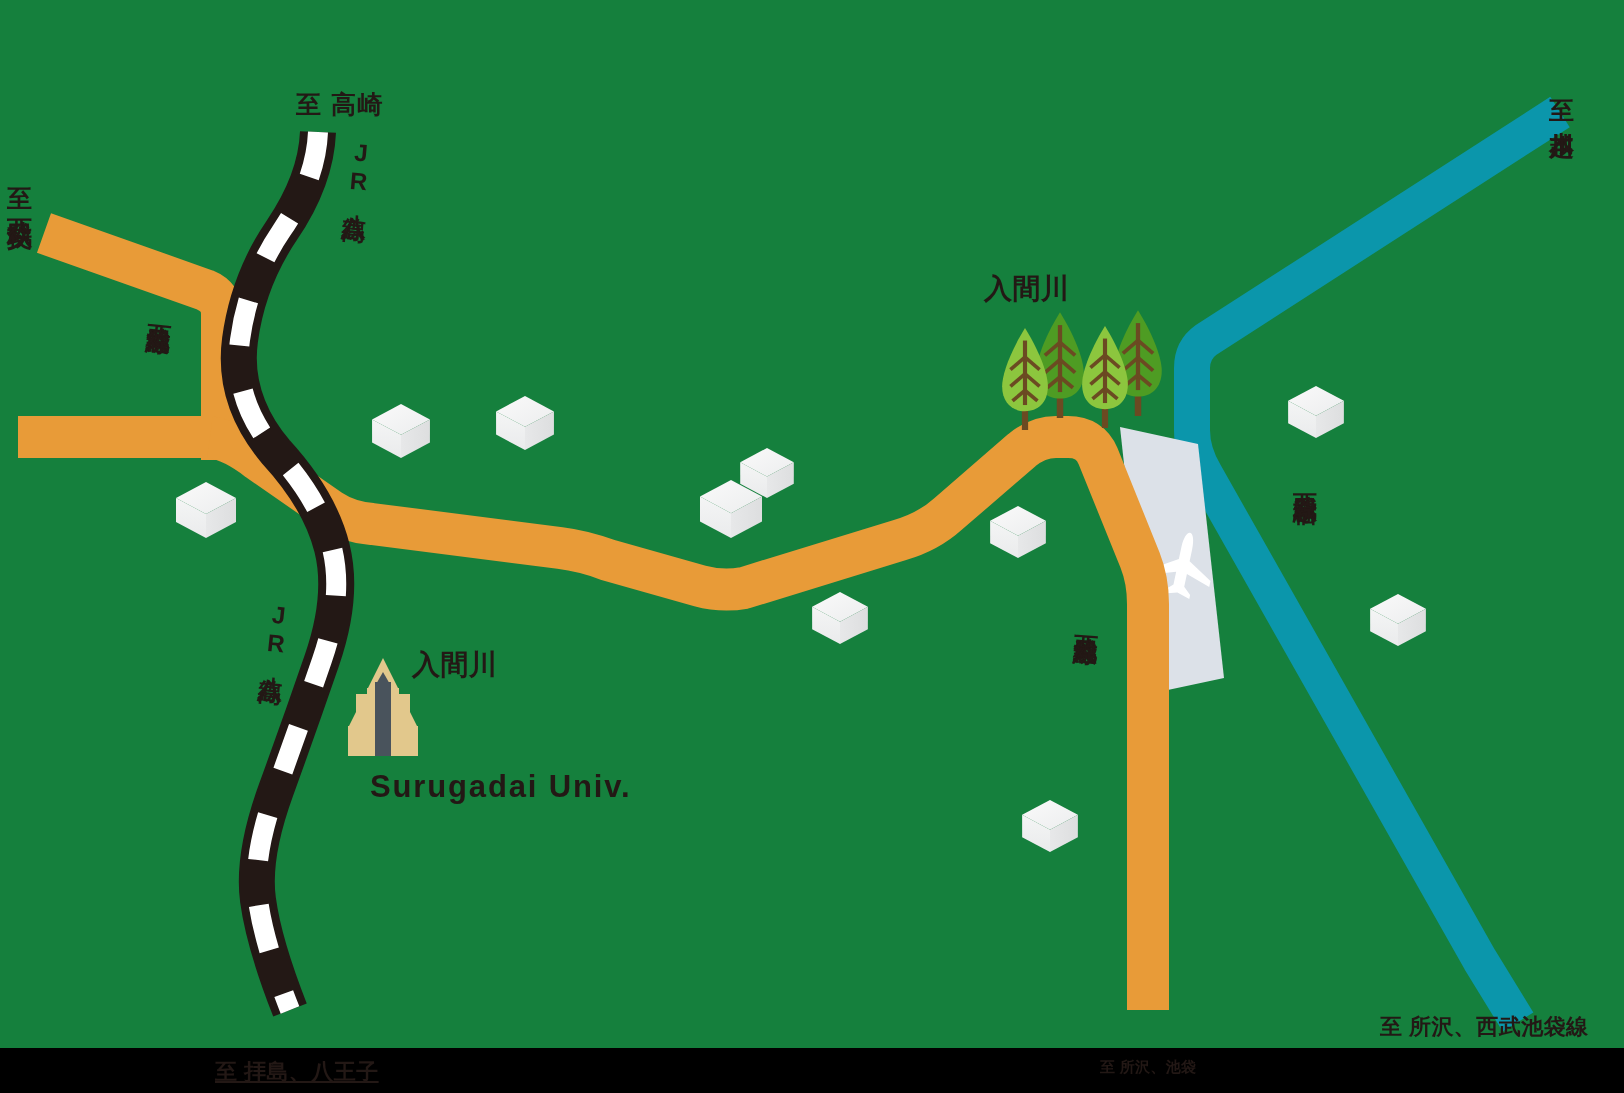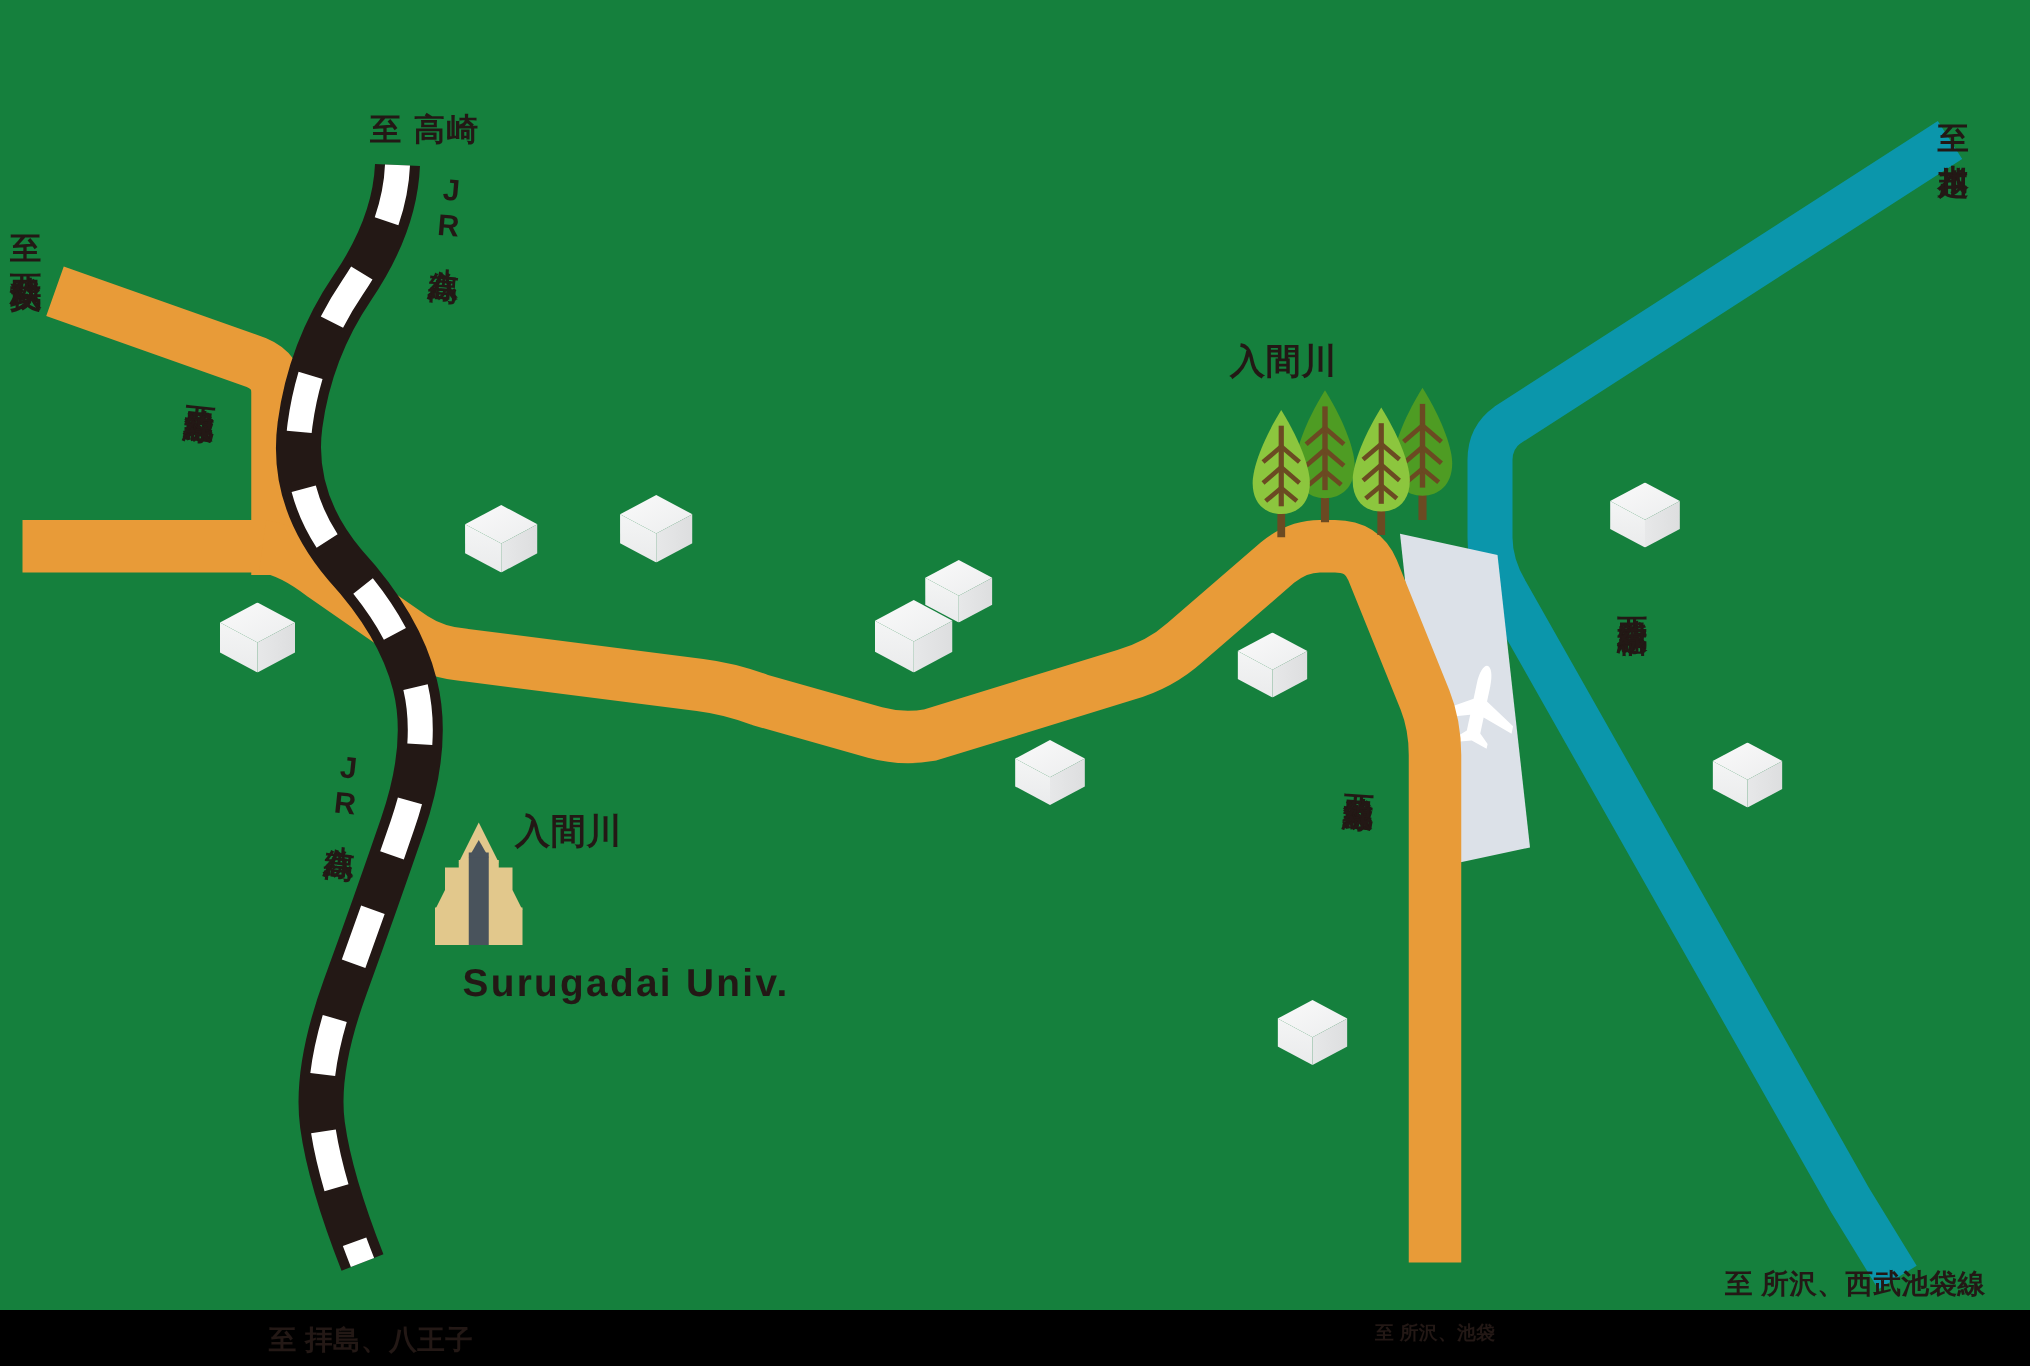--- a/index.html
+++ b/index.html
@@ -42,21 +42,21 @@
   .lbl-seibu-ikebukuro-nw { left: 148px; top: 305px; font-size: 24px; transform: rotate(6deg); transform-origin: top left; }
   .lbl-jr-hachiko-s   { left: 266px; top: 600px; font-size: 24px; transform: rotate(6deg); transform-origin: top left; }
   .lbl-irumagawa-sw   { left: 412px; top: 650px; font-size: 28px; }
   .lbl-surugadai      { left: 338px; top: 771px; font-size: 31px; letter-spacing: 0.06em; margin-left: 32px; }
   .lbl-irumagawa-ne   { left: 984px; top: 274px; font-size: 28px; }
   .lbl-honkawagoe     { left: 1548px; top: 80px; font-size: 25px; }
   .lbl-seibu-shinjuku { left: 1291px; top: 475px; font-size: 24px; }
   .lbl-seibu-ikebukuro-se { left: 1074px; top: 616px; font-size: 24px; transform: rotate(4deg); transform-origin: top left; }
   .lbl-tokorozawa-ikebukuro { left: 1100px; top: 1059px; font-size: 15px; }
   .lbl-tokorozawa-shinjuku  { left: 1380px; top: 1015px; font-size: 22px; }
-  .lbl-haijima-hachioji     { left: 215px; top: 1060px; font-size: 22px; }
+  .lbl-haijima-hachioji     { left: 215px; top: 1060px; font-size: 22px; text-decoration: underline; }
 </style>
 </head>
 <body>
 
 <div id="map-root">
 
   <svg id="map-svg" viewBox="0 0 1624 1093">
     <defs>
       <linearGradient id="cubeTop" x1="0" y1="0" x2="1" y2="1">
         <stop offset="0%" stop-color="#FAFAFA"></stop>

